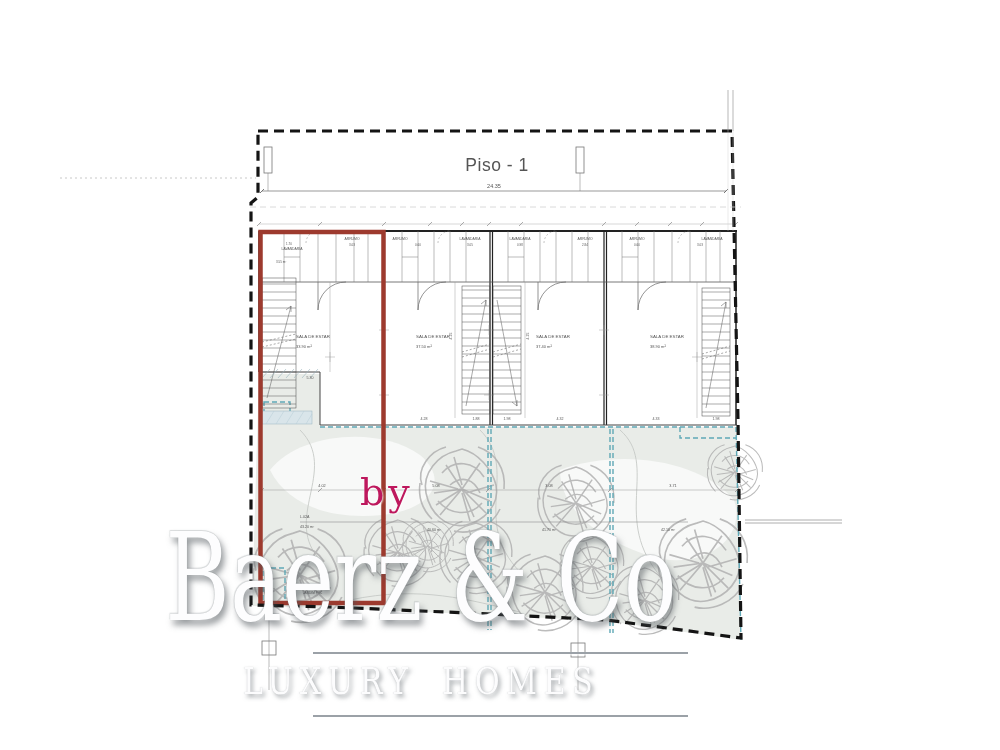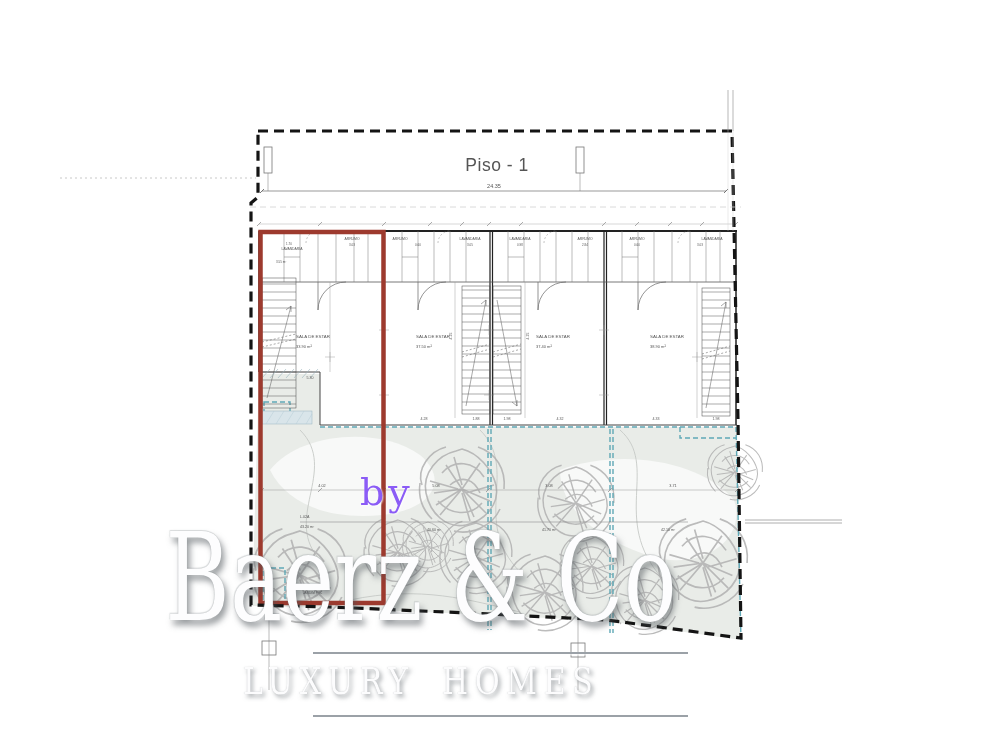--- a/index.html
+++ b/index.html
@@ -2,21 +2,21 @@
 <html><head>
 <meta charset="utf-8">
 <style>
   html,body{margin:0;padding:0;background:#fff;}
   #stage{position:relative;width:842px;height:750px;background:#ffffff;overflow:hidden;
          font-family:"Liberation Sans",sans-serif;}
   svg{position:absolute;left:0;top:0;}
   svg text{font-family:"Liberation Sans",sans-serif;fill:#555;}
   
   .wm-by{position:absolute;left:360px;top:470px;font-family:"DejaVu Serif",serif;
-         font-size:38px;letter-spacing:4px;color:#8b5cf6;
+         font-size:38px;letter-spacing:4px;color:#be185d;
          text-shadow:1px 1px 2px rgba(255,255,255,.8);}
   .wm-brand{position:absolute;left:50%;top:517px;line-height:1;white-space:nowrap;
             transform:translateX(-50%) scaleX(.72);font-family:"DejaVu Serif",serif;
             font-size:122px;color:#fdfdfe;
             text-shadow:4px 5px 7px rgba(80,86,92,.6),-1px -1px 1px rgba(150,155,160,.30),0 0 1px rgba(130,135,140,.5);}
   .wm-line{position:absolute;left:313px;width:375px;height:2px;background:#9ba1a7;
            box-shadow:1px 1px 2px rgba(255,255,255,.9);}
   .wm-line1{top:652px;} .wm-line2{top:715px;}
   .wm-tagline{position:absolute;left:50%;top:659px;line-height:1.2;white-space:nowrap;
               transform:translateX(-50%) scaleX(.8);font-family:"DejaVu Serif",serif;

